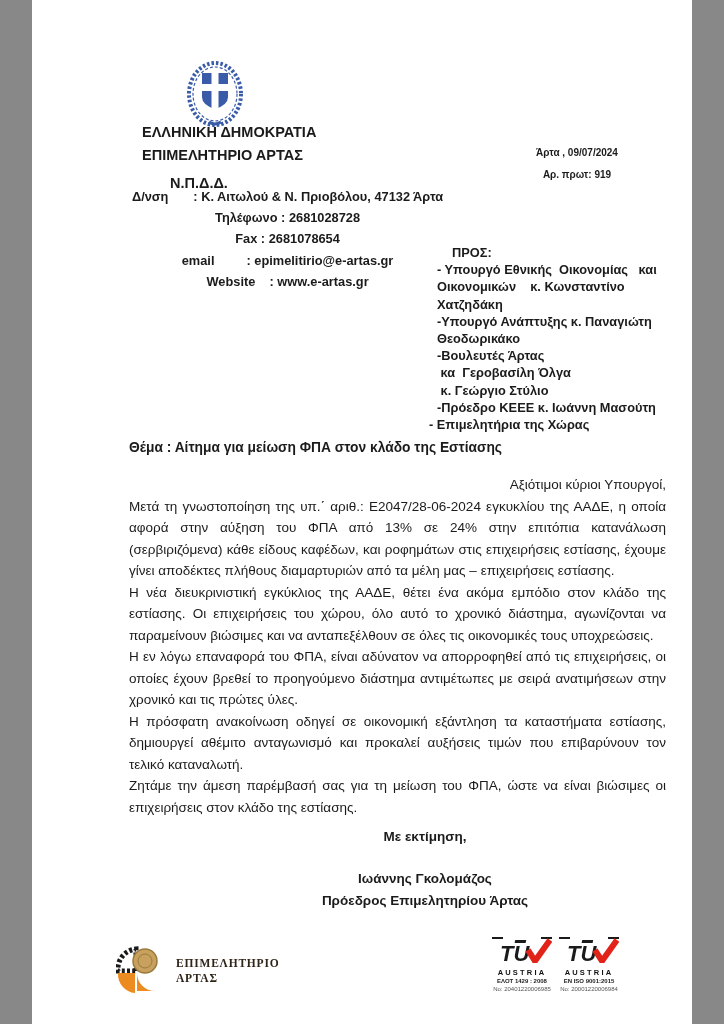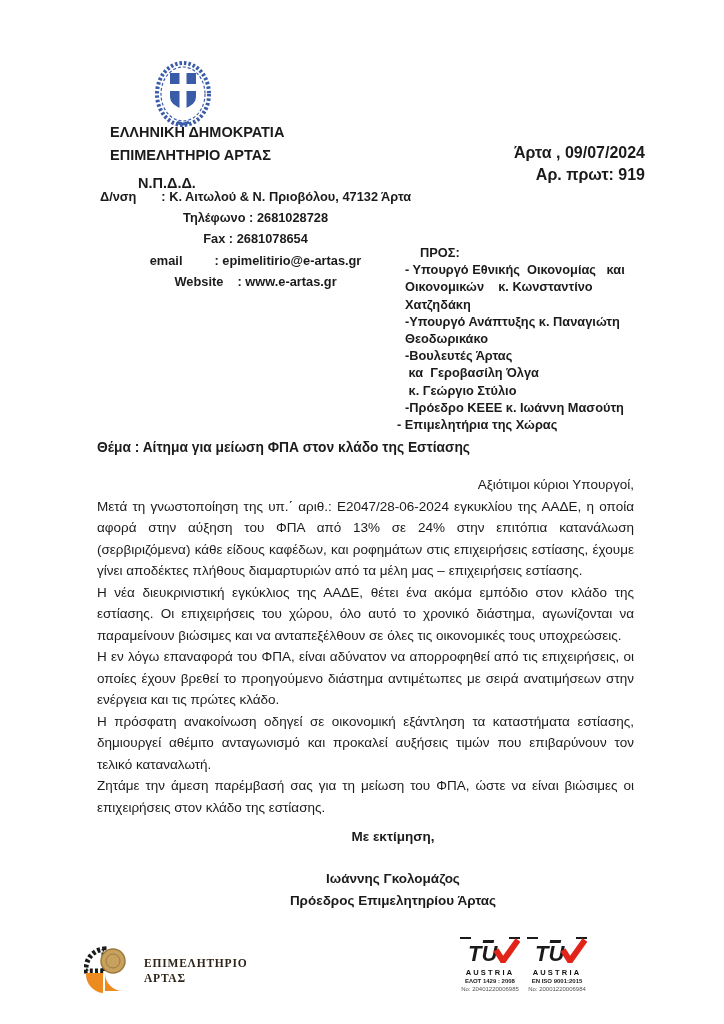--- a/index.html
+++ b/index.html
@@ -1,36 +1,36 @@
 <!DOCTYPE html>
 <html lang="el"><head>
 <meta charset="utf-8">
 <style>
   * { margin: 0; padding: 0; box-sizing: border-box; }
   html, body { background: #888; }
   .page {
     position: relative;
-    width: 724px;
+    width: 660px;
     height: 1024px;
     margin: 0 auto;
     background: #ffffff;
     font-family: "Liberation Sans", sans-serif;
     color: #1b1b1b;
     overflow: hidden;
   }
 
   
   .emblem { position: absolute; left: 154px; top: 58px; width: 58px; height: 70px; }
 
   
   .org-block { position: absolute; left: 110px; top: 121px; font-weight: bold; font-size: 14.5px; line-height: 22.5px; }
   .org-npdd { padding-left: 28px; margin-top: 6px; }
 
   
-  .date-block { position: absolute; left: 445px; top: 142px; width: 200px; text-align: right; font-weight: bold; font-size: 16px; line-height: 22px; }
+  .date-block { position: absolute; left: 445px; top: 142px; width: 200px; text-align: center; font-weight: bold; font-size: 10px; line-height: 22px; }
 
   
   .contact-block { position: absolute; left: 100px; top: 186px; font-weight: bold; font-size: 12.8px; line-height: 21.2px; }
   .contact-block div { white-space: pre; text-align: center; }
 
   
   .recipients { position: absolute; left: 405px; top: 244px; width: 255px; font-weight: bold; font-size: 12.8px; line-height: 17.2px; }
   .recipients-heading { padding-left: 15px; }
   .recipients-lines div { white-space: pre-wrap; }
   .recipients-lines div:last-child { margin-left: -8px; }
@@ -107,21 +107,21 @@
       <div>- Επιμελητήρια της Χώρας</div>
     </div>
   </div>
 
   <div class="subject">Θέμα : Αίτημα για μείωση ΦΠΑ στον κλάδο της Εστίασης</div>
 
   <div class="body-text">
     <p class="salutation">Αξιότιμοι κύριοι Υπουργοί,</p>
     <p>Μετά τη γνωστοποίηση της υπ.΄ αριθ.: Ε2047/28-06-2024 εγκυκλίου της ΑΑΔΕ, η οποία αφορά στην αύξηση του ΦΠΑ από 13% σε 24% στην επιτόπια κατανάλωση (σερβιριζόμενα) κάθε είδους καφέδων, και ροφημάτων  στις επιχειρήσεις εστίασης, έχουμε γίνει αποδέκτες πλήθους διαμαρτυριών από τα μέλη μας – επιχειρήσεις εστίασης.</p>
     <p>Η νέα διευκρινιστική εγκύκλιος της ΑΑΔΕ, θέτει ένα ακόμα εμπόδιο στον κλάδο της εστίασης. Οι επιχειρήσεις του χώρου, όλο αυτό το χρονικό διάστημα, αγωνίζονται να παραμείνουν βιώσιμες και να ανταπεξέλθουν σε όλες τις οικονομικές τους υποχρεώσεις.</p>
-    <p>Η εν λόγω επαναφορά του ΦΠΑ, είναι αδύνατον να απορροφηθεί από τις επιχειρήσεις, οι οποίες έχουν βρεθεί το προηγούμενο διάστημα αντιμέτωπες με σειρά ανατιμήσεων στην ενέργεια και τις πρώτες κλάδο.</p>
+    <p>Η εν λόγω επαναφορά του ΦΠΑ, είναι αδύνατον να απορροφηθεί από τις επιχειρήσεις, οι οποίες έχουν βρεθεί το προηγούμενο διάστημα αντιμέτωπες με σειρά ανατιμήσεων στην χρονικό και τις πρώτες ύλες.</p>
     <p>Η πρόσφατη ανακοίνωση οδηγεί σε οικονομική εξάντληση τα καταστήματα εστίασης, δημιουργεί αθέμιτο ανταγωνισμό και προκαλεί αυξήσεις τιμών που επιβαρύνουν τον τελικό καταναλωτή.</p>
     <p>Ζητάμε την άμεση παρέμβασή σας για τη μείωση του ΦΠΑ, ώστε να είναι βιώσιμες οι επιχειρήσεις στον κλάδο της εστίασης.</p>
   </div>
 
   <div class="signature">
     <div>Με εκτίμηση,</div>
     <div class="sig-name">Ιωάννης Γκολομάζος</div>
     <div class="sig-title">Πρόεδρος Επιμελητηρίου Άρτας</div>
   </div>
 

